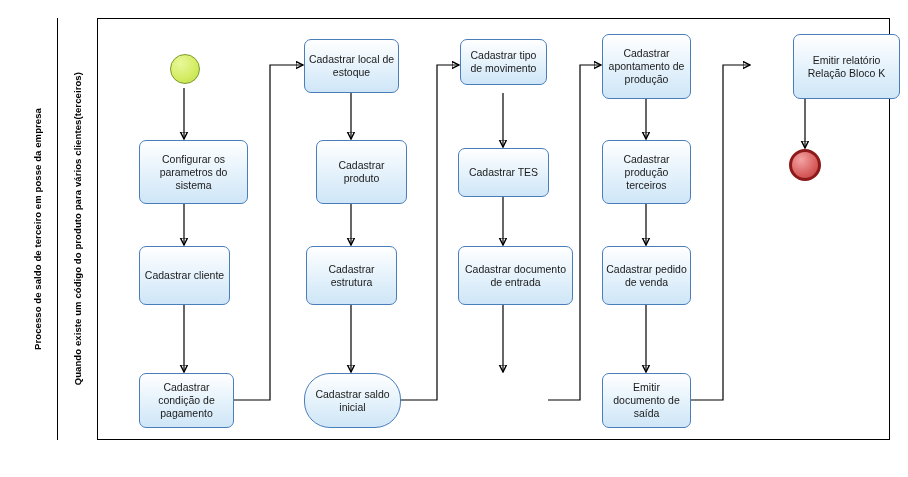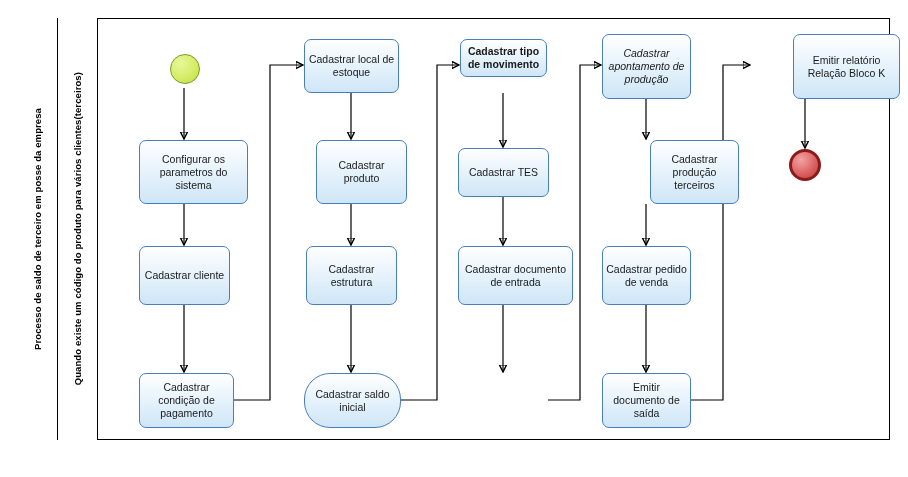--- a/index.html
+++ b/index.html
@@ -165,26 +165,26 @@
 
   <div class="task" style="left:139px; top:140px; width:109px; height:64px;">Configurar os parametros do sistema</div>
   <div class="task" style="left:139px; top:246px; width:91px; height:59px;">Cadastrar cliente</div>
   <div class="task" style="left:139px; top:373px; width:95px; height:55px;">Cadastrar condição de pagamento</div>
 
   <div class="task" style="left:304px; top:39px; width:95px; height:54px;">Cadastrar local de estoque</div>
   <div class="task" style="left:316px; top:140px; width:91px; height:64px;">Cadastrar produto</div>
   <div class="task" style="left:306px; top:246px; width:91px; height:59px;">Cadastrar estrutura</div>
   <div class="task" style="left:304px; top:373px; width:97px; height:55px;border-radius:26px;">Cadastrar saldo inicial</div>
 
-  <div class="task" style="left:460px; top:39px; width:87px; height:38px;font-weight:bold;">Cadastrar tipo de movimento</div>
+  <div class="task" style="left:460px; top:39px; width:87px; height:46px;">Cadastrar tipo de movimento</div>
   <div class="task" style="left:458px; top:148px; width:91px; height:49px;">Cadastrar TES</div>
   <div class="task" style="left:458px; top:246px; width:115px; height:59px;">Cadastrar documento de entrada</div>
 
-  <div class="task" style="left:602px; top:34px; width:89px; height:65px;font-style:italic;">Cadastrar apontamento de produção</div>
-  <div class="task" style="left:602px; top:140px; width:89px; height:64px;margin-left:48px;">Cadastrar produção terceiros</div>
+  <div class="task" style="left:602px; top:34px; width:89px; height:65px;">Cadastrar apontamento de produção</div>
+  <div class="task" style="left:602px; top:140px; width:89px; height:64px;">Cadastrar produção terceiros</div>
   <div class="task" style="left:602px; top:246px; width:89px; height:59px;">Cadastrar pedido de venda</div>
   <div class="task" style="left:602px; top:373px; width:89px; height:55px;">Emitir documento de saída</div>
 
   <div class="task" style="left:751px; top:34px; width:107px; height:65px;margin-left:42px;">Emitir relatório Relação Bloco K</div>
 
   <div class="event end" style="left:789px; top:149px; width:32px; height:32px;"></div>
 
 </div>
 
 </body></html>

